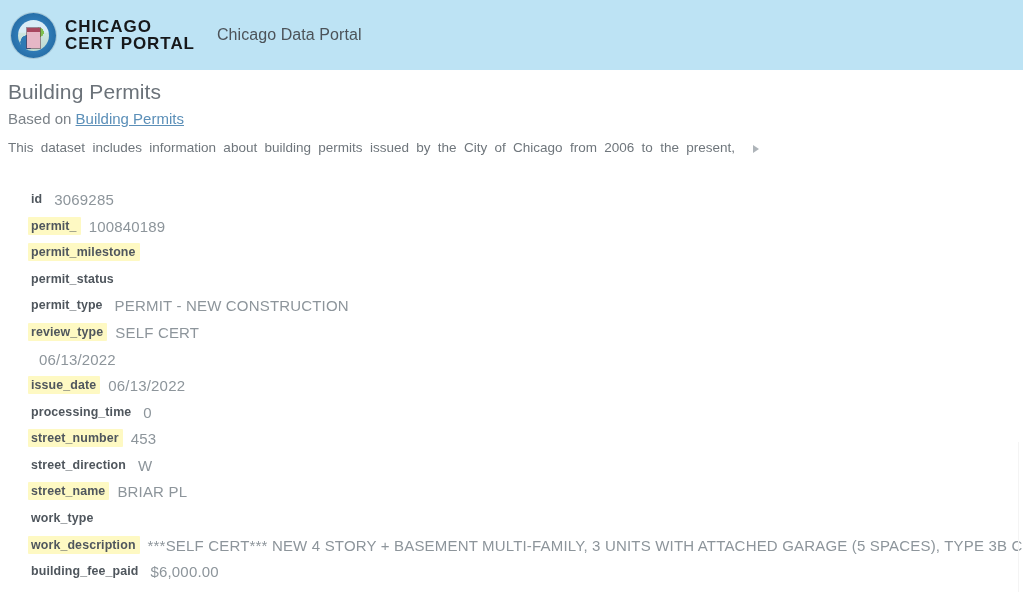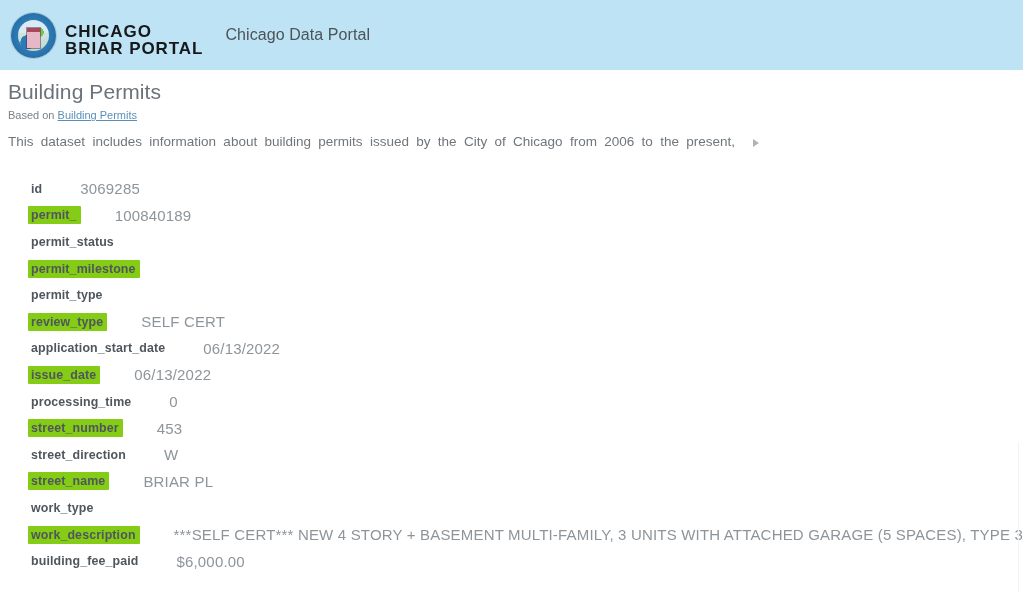--- a/index.html
+++ b/index.html
@@ -21,21 +21,21 @@
   .site-header {
     height: 70px;
     background: #bde3f4;
     display: flex;
     align-items: center;
     padding: 0 0 0 11px;
     box-sizing: border-box;
   }
   .brand {
     display: flex;
-    align-items: flex-end;
+    align-items: center;
     gap: 9px;
     text-decoration: none;
   }
   .seal {
     width: 45px;
     height: 45px;
     border-radius: 50%;
     position: relative;
     background:
       radial-gradient(circle at 50% 50%, #cfe3ef 0%, #cfe3ef 46%, #2f7cb8 47%, #1d5e93 100%);
@@ -87,21 +87,21 @@
   }
   .page-title {
     font-size: 21px;
     font-weight: 400;
     color: #6b7279;
     line-height: 1.35;
     margin: 0 0 2px 0;
     letter-spacing: .004em;
   }
   .based-on {
-    font-size: 11px;
+    font-size: 15px;
     color: #7b8288;
     line-height: 1.45;
     margin-bottom: 8px;
   }
   .based-on a {
     color: #5b8fb8;
     text-decoration: underline;
   }
   .dataset-desc {
     font-size: 13.5px;
@@ -131,35 +131,34 @@
   }
 
   
   .fields {
     margin-top: 23px;
     padding-left: 31px;
   }
   .field-row {
     height: 26.6px;
     display: flex;
-    align-items: center;
+    align-items: flex-end;
     white-space: nowrap;
     font-size: 12.4px;
-    gap: 26px;
   }
   .field-key {
     font-weight: bold;
     color: #4f565d;
     letter-spacing: .01em;
     padding: 2px 4px 2px 3px;
     margin-left: -3px;
     border-radius: 1px;
   }
   .field-row.alt .field-key {
-    background: #84cc16;
+    background: #fef9c3;
   }
   .field-val {
     margin-left: 8px;
     color: #8d959b;
     letter-spacing: .012em;
     font-size: 15px;
   }
   .field-val:empty { margin-left: 0; }
 
   .right-rule {
@@ -172,21 +171,21 @@
   }
 </style>
 </head>
 <body>
 
 <div class="site-header">
   <div class="brand">
     <div class="seal"></div>
     <div class="wordmark">
       <span>CHICAGO</span>
-      <span>BRIAR PORTAL</span>
+      <span>CERT PORTAL</span>
     </div>
   </div>
   <div class="header-title">Chicago Data Portal</div>
 </div>
 
 <div class="page-intro">
   <h1 class="page-title">Building Permits</h1>
   <div class="based-on">
     <span>Based on</span>
     <a href="#">Building Permits</a>
@@ -199,37 +198,37 @@
 
 <div class="fields">
     <div class="field-row">
       <span class="field-key">id</span>
       <span class="field-val">3069285</span>
     </div>
     <div class="field-row alt">
       <span class="field-key">permit_</span>
       <span class="field-val">100840189</span>
     </div>
+    <div class="field-row alt">
+      <span class="field-key">permit_milestone</span>
+      <span class="field-val"></span>
+    </div>
     <div class="field-row">
       <span class="field-key">permit_status</span>
       <span class="field-val"></span>
     </div>
-    <div class="field-row alt">
-      <span class="field-key">permit_milestone</span>
-      <span class="field-val"></span>
-    </div>
     <div class="field-row">
       <span class="field-key">permit_type</span>
+      <span class="field-val">PERMIT - NEW CONSTRUCTION</span>
     </div>
     <div class="field-row alt">
       <span class="field-key">review_type</span>
       <span class="field-val">SELF CERT</span>
     </div>
     <div class="field-row">
-      <span class="field-key">application_start_date</span>
       <span class="field-val">06/13/2022</span>
     </div>
     <div class="field-row alt">
       <span class="field-key">issue_date</span>
       <span class="field-val">06/13/2022</span>
     </div>
     <div class="field-row">
       <span class="field-key">processing_time</span>
       <span class="field-val">0</span>
     </div>

